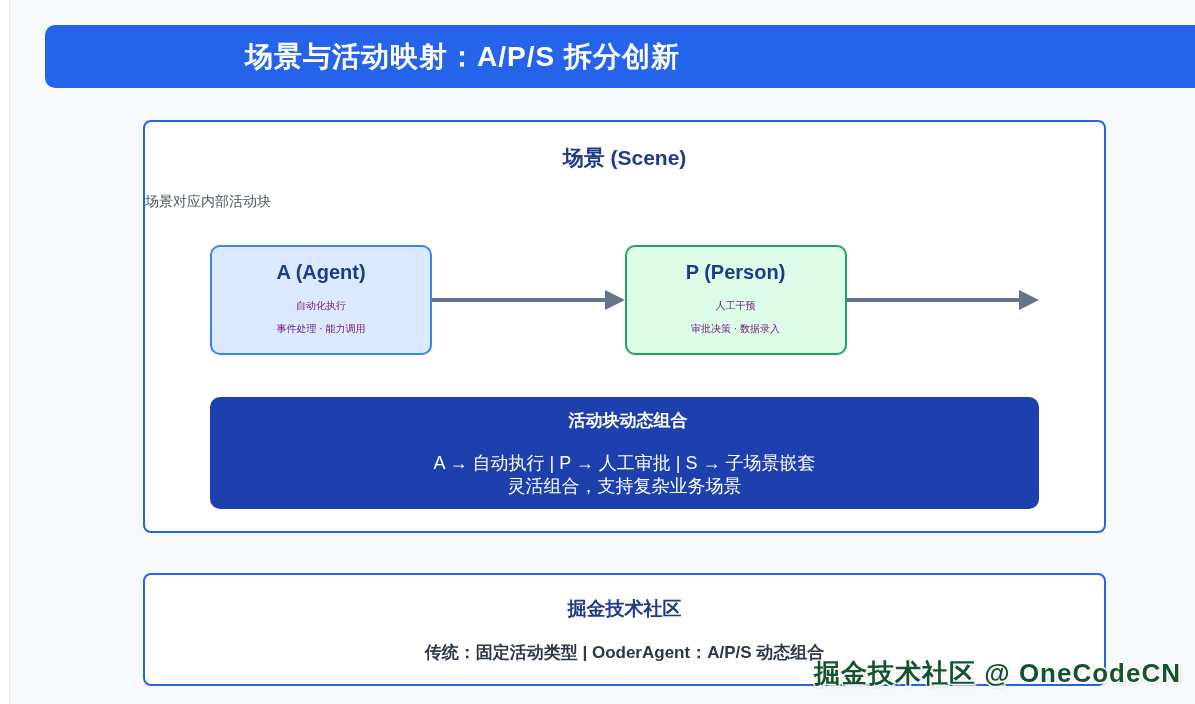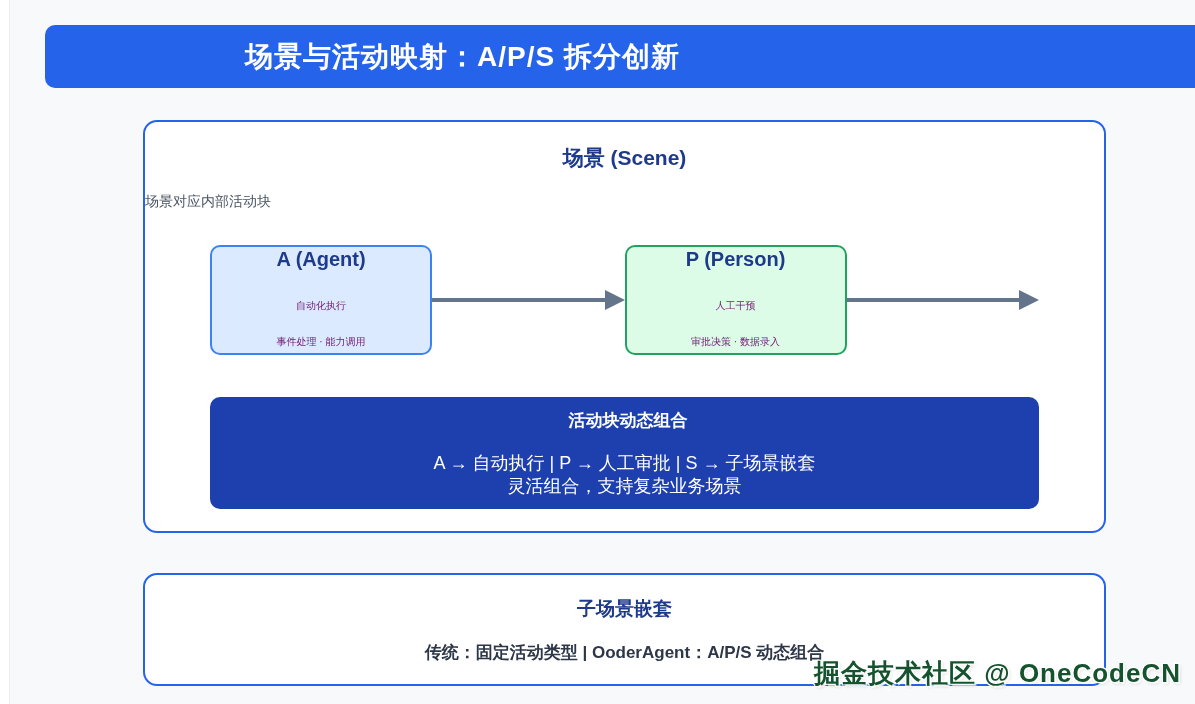--- a/index.html
+++ b/index.html
@@ -21,39 +21,39 @@
     display:flex; align-items:center; justify-content:center;
   }
   .banner-title {
     color:#ffffff; font-size:28px; font-weight:bold; letter-spacing:1px;
     
     margin-right:330px;
   }
   
   .panel {
     position:absolute; left:143px; width:963px;
-    background:#ffffff; border:2px solid #0369a1; border-radius:14px;
+    background:#ffffff; border:2px solid #0369a1; border-radius:8px;
   }
   .scene-panel { top:120px; height:413px; }
   .design-panel { top:573px; height:113px; }
   .panel-title {
     text-align:center; color:#1e3a8a; font-weight:bold;
   }
   .scene-panel .panel-title { font-size:21px; padding-top:22px; }
   .panel-subtitle {
     color:#4b5563; font-size:14px; padding-top:21px;
   }
   
   .cards-row {
     position:absolute; left:65px; top:123px; width:829px; height:110px;
     display:flex; align-items:center;
   }
   .card {
     width:222px; height:110px; border:2px solid; border-radius:10px;
-    display:flex; flex-direction:column; align-items:center; justify-content:center;gap:13px;
+    display:flex; flex-direction:column; align-items:center; justify-content:center;
   }
   .card-title { color:#1e3a8a; font-size:20px; font-weight:bold; margin-bottom:10px; }
   .card-line { color:#701a75; font-size:10px; line-height:23px; }
   .flow-arrow { flex:1; display:flex; align-items:center; }
   .arrow-line { flex:1; height:4px; background:#64748b; }
   .arrow-head {
     width:0; height:0;
     border-top:10px solid transparent; border-bottom:10px solid transparent;
     border-left:20px solid #64748b;
   }
@@ -118,17 +118,17 @@
   </div>
 
   <div class="combo" style="background: rgb(30, 64, 175);">
     <div class="combo-title">活动块动态组合</div>
     <div class="combo-line">A → 自动执行 | P → 人工审批 | S → 子场景嵌套</div>
     <div class="combo-line">灵活组合，支持复杂业务场景</div>
   </div>
 </div>
 
 <div class="panel design-panel" style="border-color: rgb(37, 99, 235);">
-  <div class="panel-title">子场景嵌套</div>
+  <div class="panel-title">掘金技术社区</div>
   <div class="design-text">传统：固定活动类型 | OoderAgent：A/P/S 动态组合</div>
 </div>
 
 <div class="watermark">掘金技术社区 @ OneCodeCN</div>
 
 </body></html>

